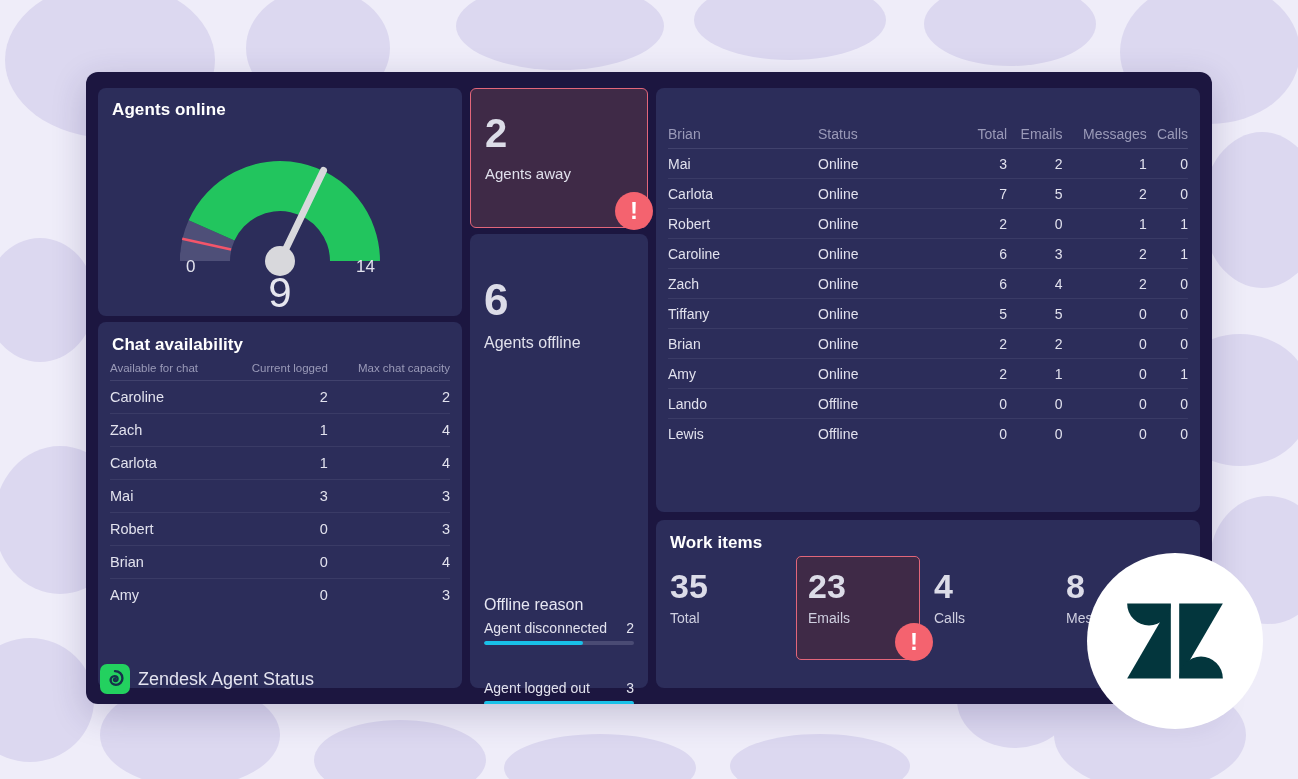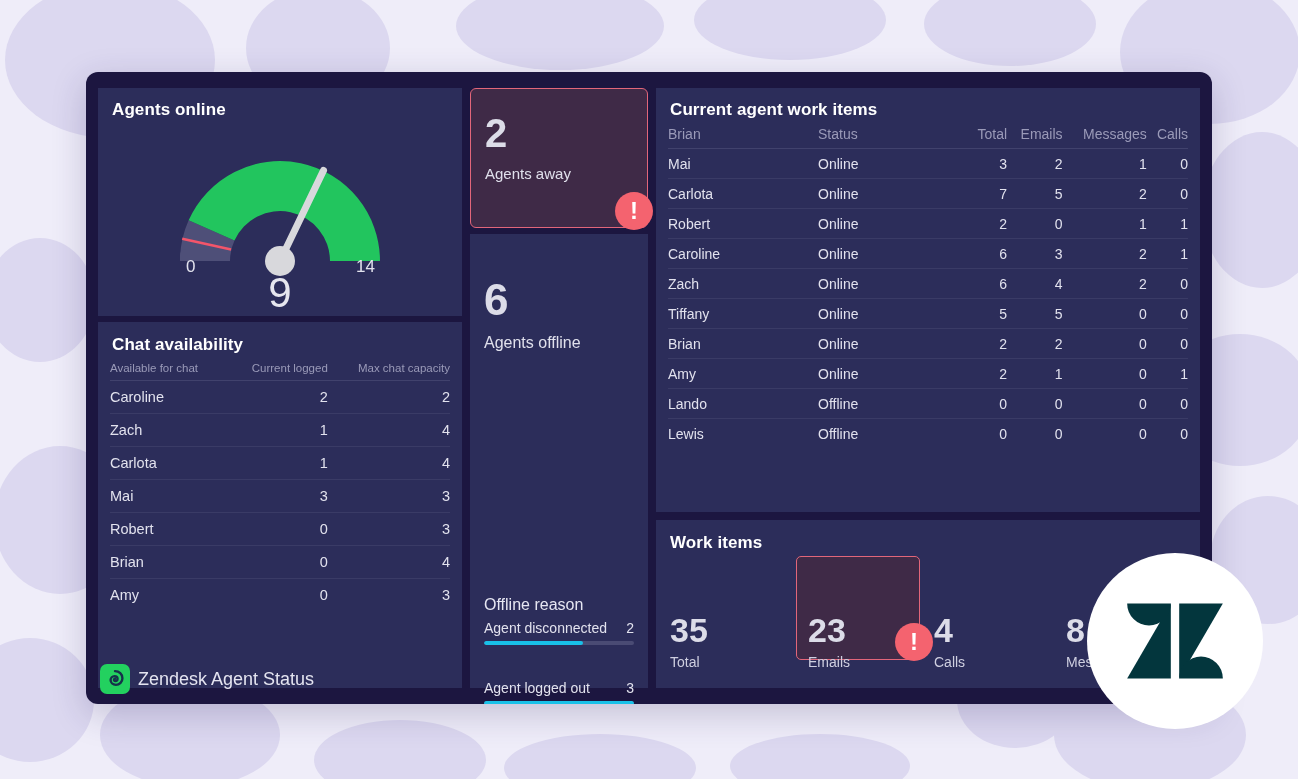--- a/index.html
+++ b/index.html
@@ -37,21 +37,21 @@
     height: 632px;
     background: #1c1640;
     border-radius: 12px;
     box-shadow: 0 10px 34px rgba(40, 30, 90, 0.22);
     overflow: hidden;
   }
 
   .card {
     position: absolute;
     background: #2c2d5a;
-    border-radius: 0;
+    border-radius: 8px;
   }
 
   .card-title {
     color: #ffffff;
     font-size: 17px;
     font-weight: bold;
     letter-spacing: .1px;
   }
 
   
@@ -181,21 +181,21 @@
   #agents-table td, #agents-table th { font-size: 14px; }
   #agents-table td { padding: 6.5px 0; }
 
   
   #card-work-items {
     left: 570px; top: 448px; width: 544px; height: 168px;
   }
   #card-work-items .card-title { position: absolute; left: 14px; top: 13px; }
 
   .wi-stat { position: absolute; top: 48px; }
-  .wi-num  { color: #dcdce8; font-size: 34px; line-height: 36px; font-weight: bold; margin-top: 44px; }
+  .wi-num  { color: #dcdce8; font-size: 34px; line-height: 36px; font-weight: bold; }
   .wi-lbl  { color: #cfcfe0; font-size: 14px; margin-top: 6px; }
 
   #wi-total    { left: 14px; }
   #wi-emails-box {
     position: absolute; left: 140px; top: 36px; width: 124px; height: 104px;
     background: #3f2a47; border: 1px solid #e2667a; border-radius: 5px;
   }
   #wi-emails { left: 152px; }
   #wi-calls  { left: 278px; }
   #wi-messages { left: 410px; }
@@ -353,21 +353,20 @@
               <span class="reason-val">3</span>
             </div>
             <div class="reason-track">
               <div class="reason-fill" style="width: 100%;"></div>
             </div>
           </div>
         </div>
     </div>
 
     <div class="card" id="card-work-items-table">
-      <div class="card-title">Current agent work items</div>
       <table class="dtable" id="agents-table">
         <thead>
           <tr>
             <th style="width:150px">Brian</th>
             <th style="width:150px">Status</th>
             <th class="num">Total</th>
             <th class="num">Emails</th>
             <th class="num">Messages</th>
             <th class="num">Calls</th>
           </tr>

